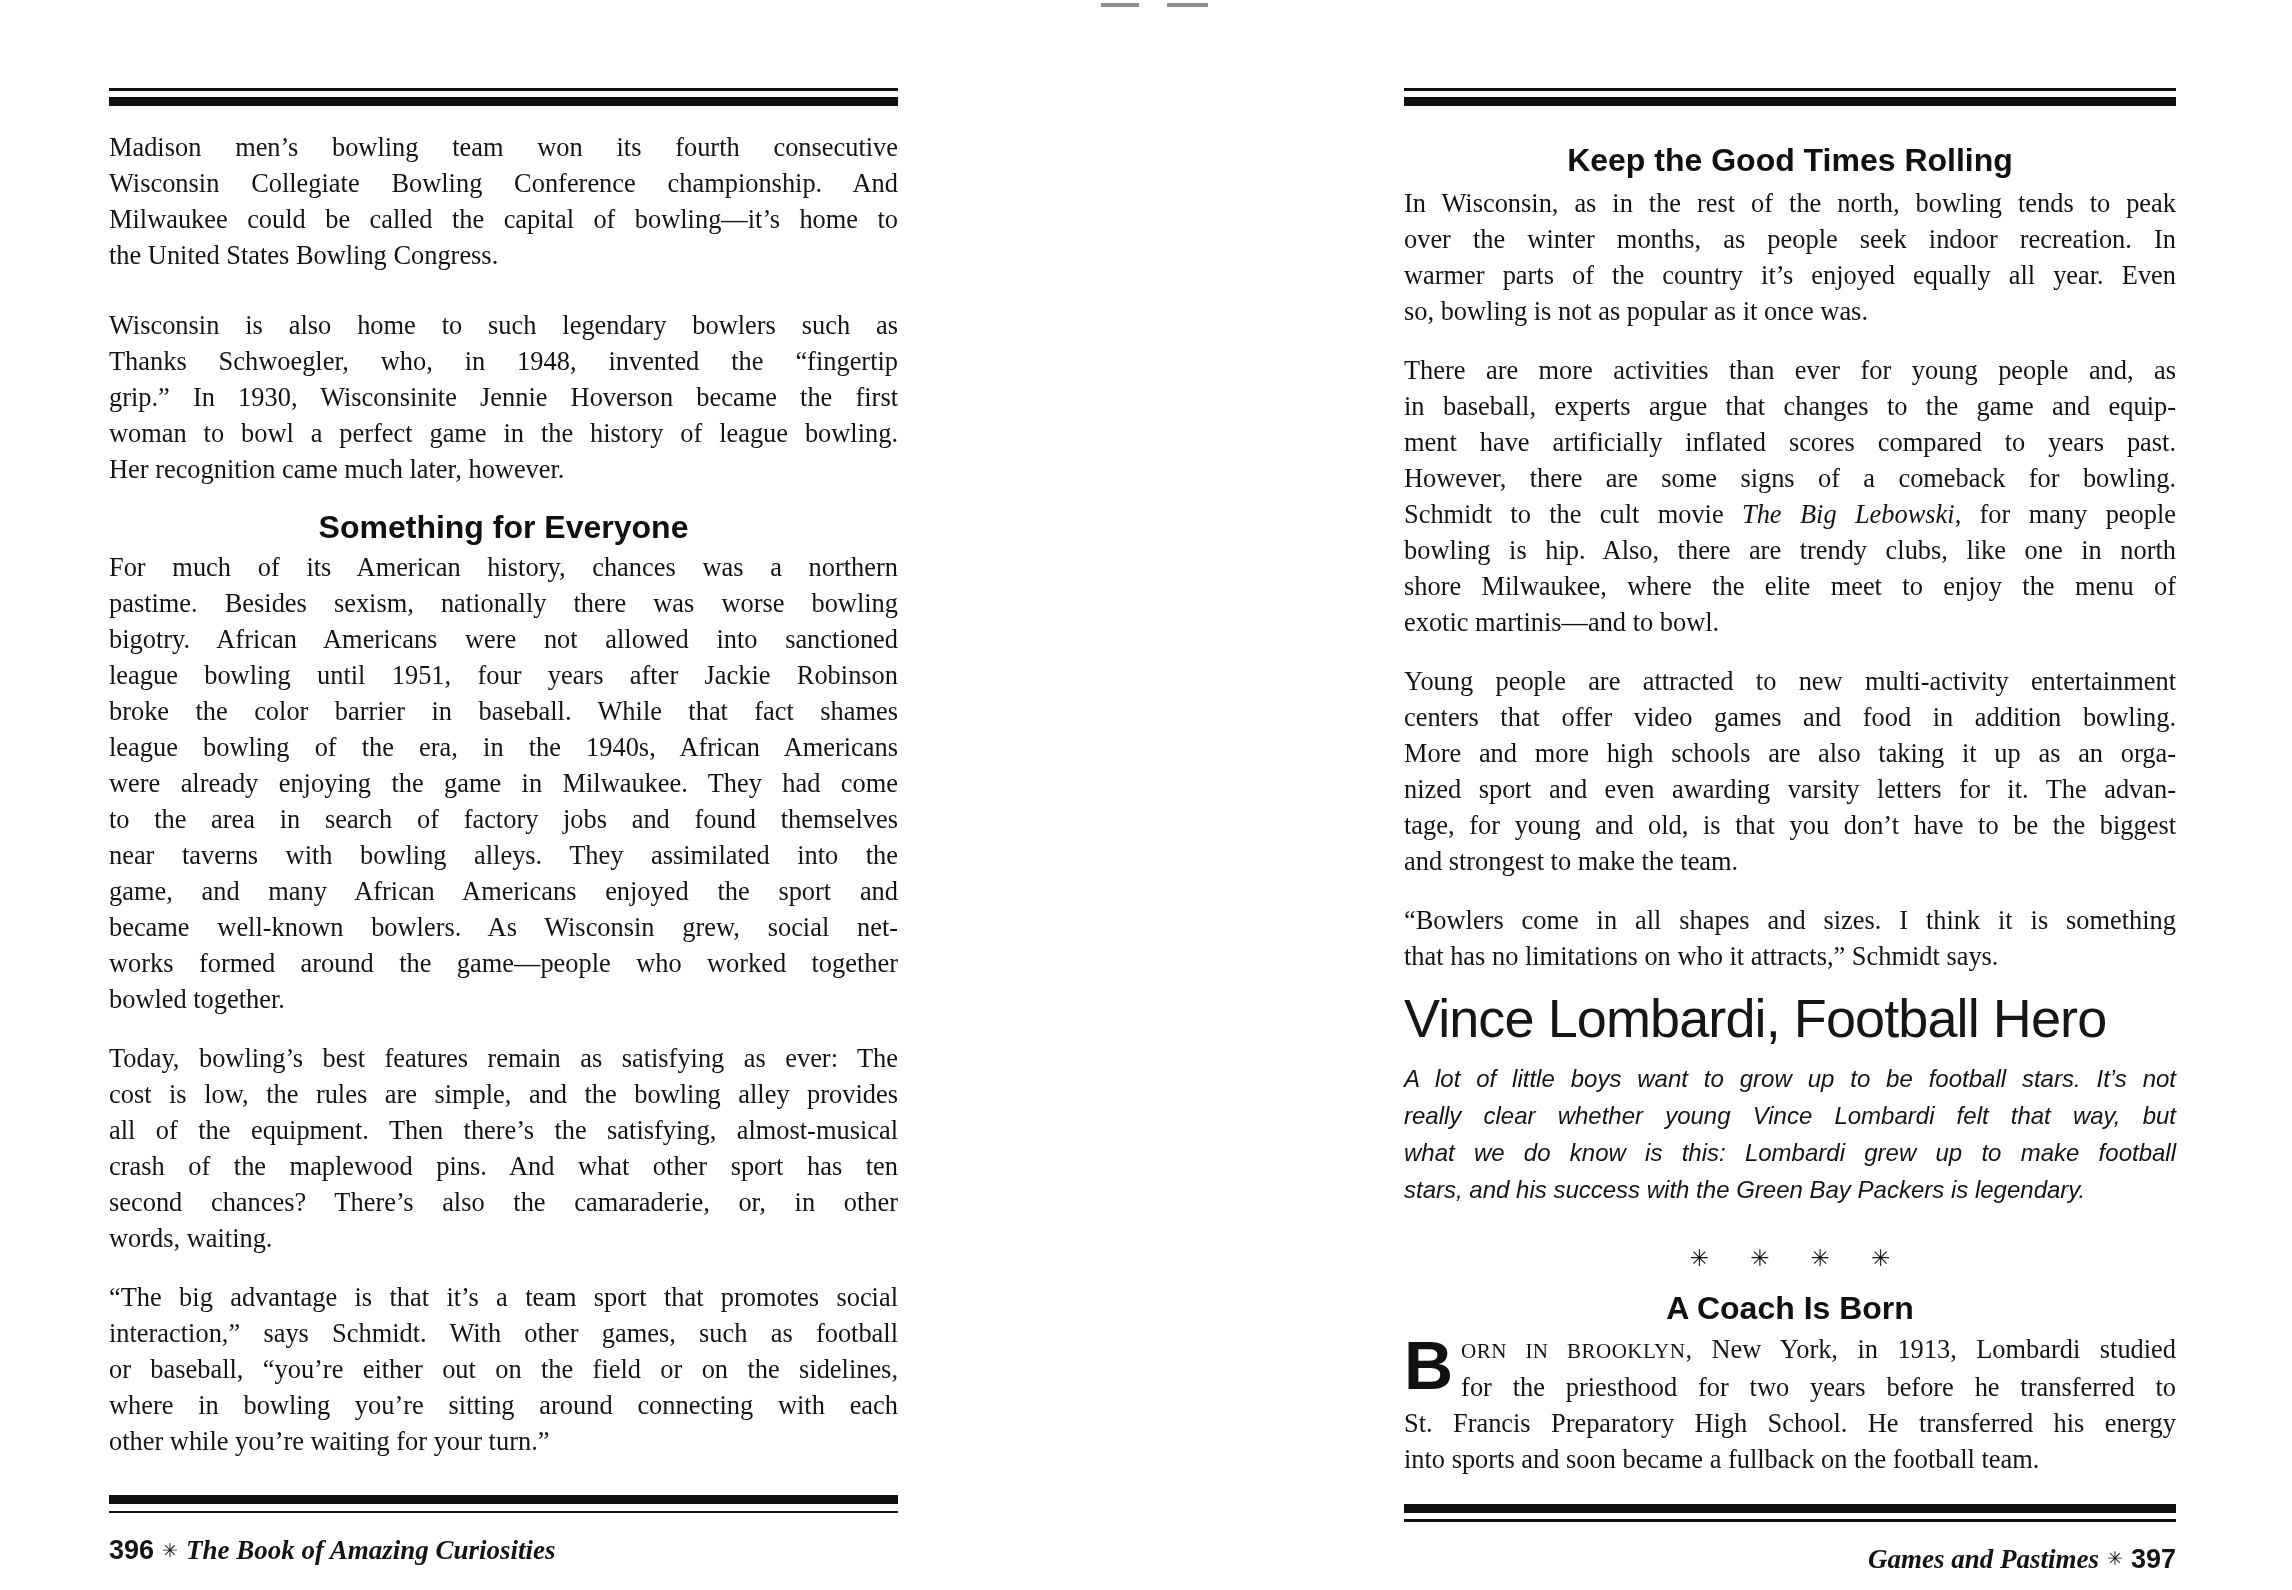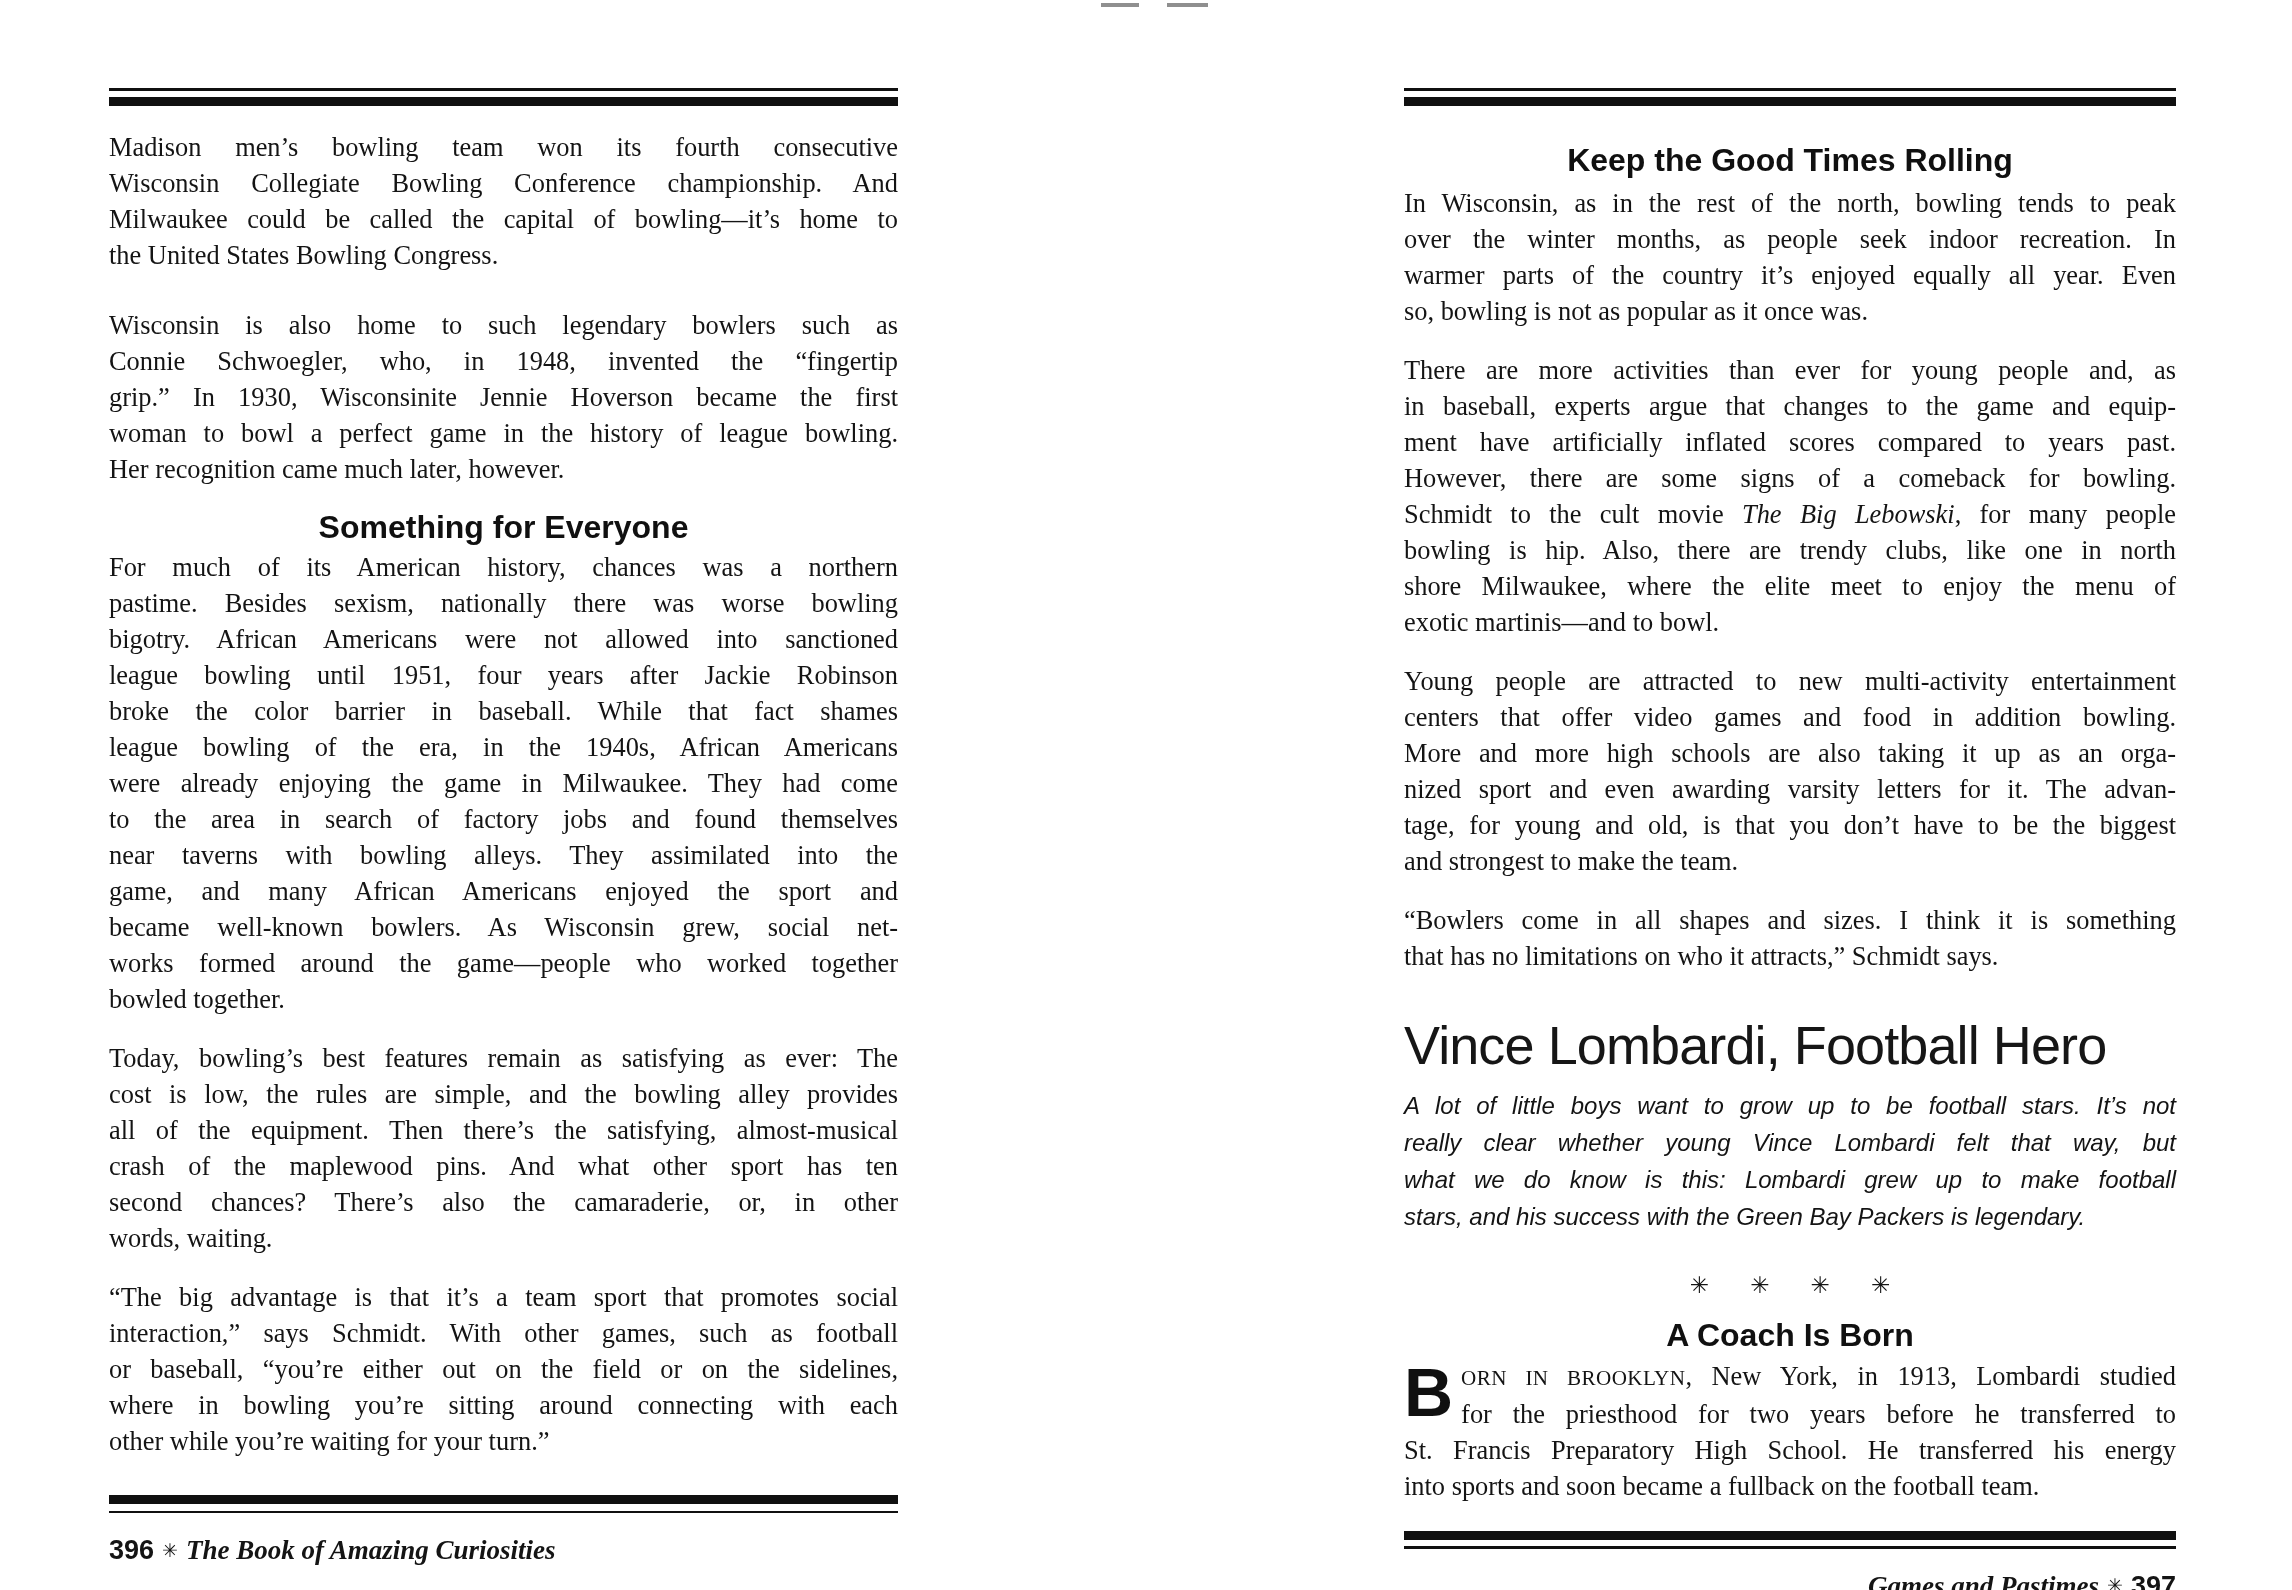--- a/index.html
+++ b/index.html
@@ -31,21 +31,21 @@
   .dropcap{float:left;font-family:"Liberation Sans",sans-serif;font-weight:bold;font-size:68px;
            line-height:57px;margin:5.4px 8px 0 0;color:#101010;}
   .footer{line-height:34px;font-size:27px;}
   .footer .num{font-family:"Liberation Sans",sans-serif;font-weight:bold;font-size:27px;}
   .footer .ftitle{font-style:italic;font-weight:bold;font-family:"Liberation Serif",serif;}
   .footer .orn-sm{font-family:"DejaVu Sans",sans-serif;font-size:19px;margin:0 8px;position:relative;top:-2.7px;}
   .f-left{text-align:left;}
   .f-right{text-align:right;}
   .mt2{margin-top:1.8px}.mt4{margin-top:3.6px}.mt10{margin-top:20px}.mt14{margin-top:12.5px}
   .mt16{margin-top:14.3px}.mt20{margin-top:34px}.mt22{margin-top:19.7px}.mt26{margin-top:23px}
-  .mt28{margin-top:42px}.mt30{margin-top:27px}.mt40{margin-top:36px}
+  .mt28{margin-top:15px}.mt30{margin-top:27px}.mt40{margin-top:36px}
 </style>
 </head>
 <body>
 
 <div id="dash1" class="dash"></div>
 <div id="dash2" class="dash"></div>
 
 <div class="page page-left">
   <div class="rule">
     <div class="thin"></div>
@@ -53,21 +53,21 @@
       <div class="thick"></div>
   </div>
   <div class="body-para mt26">
       <div class="line">Madison men’s bowling team won its fourth consecutive</div>
       <div class="line">Wisconsin Collegiate Bowling Conference championship. And</div>
       <div class="line">Milwaukee could be called the capital of bowling—it’s home to</div>
       <div class="line last">the United States Bowling Congress.</div>
     </div>
   <div class="body-para mt20">
       <div class="line">Wisconsin is also home to such legendary bowlers such as</div>
-      <div class="line">Connie Schwoegler, who, in 1948, invented the “fingertip</div>
+      <div class="line">Thanks Schwoegler, who, in 1948, invented the “fingertip</div>
       <div class="line">grip.” In 1930, Wisconsinite Jennie Hoverson became the first</div>
       <div class="line">woman to bowl a perfect game in the history of league bowling.</div>
       <div class="line last">Her recognition came much later, however.</div>
     </div>
   <div class="h-section mt22">Something for Everyone</div>
   <div class="body-para mt2">
       <div class="line">For much of its American history, chances was a northern</div>
       <div class="line">pastime. Besides sexism, nationally there was worse bowling</div>
       <div class="line">bigotry. African Americans were not allowed into sanctioned</div>
       <div class="line">league bowling until 1951, four years after Jackie Robinson</div>

